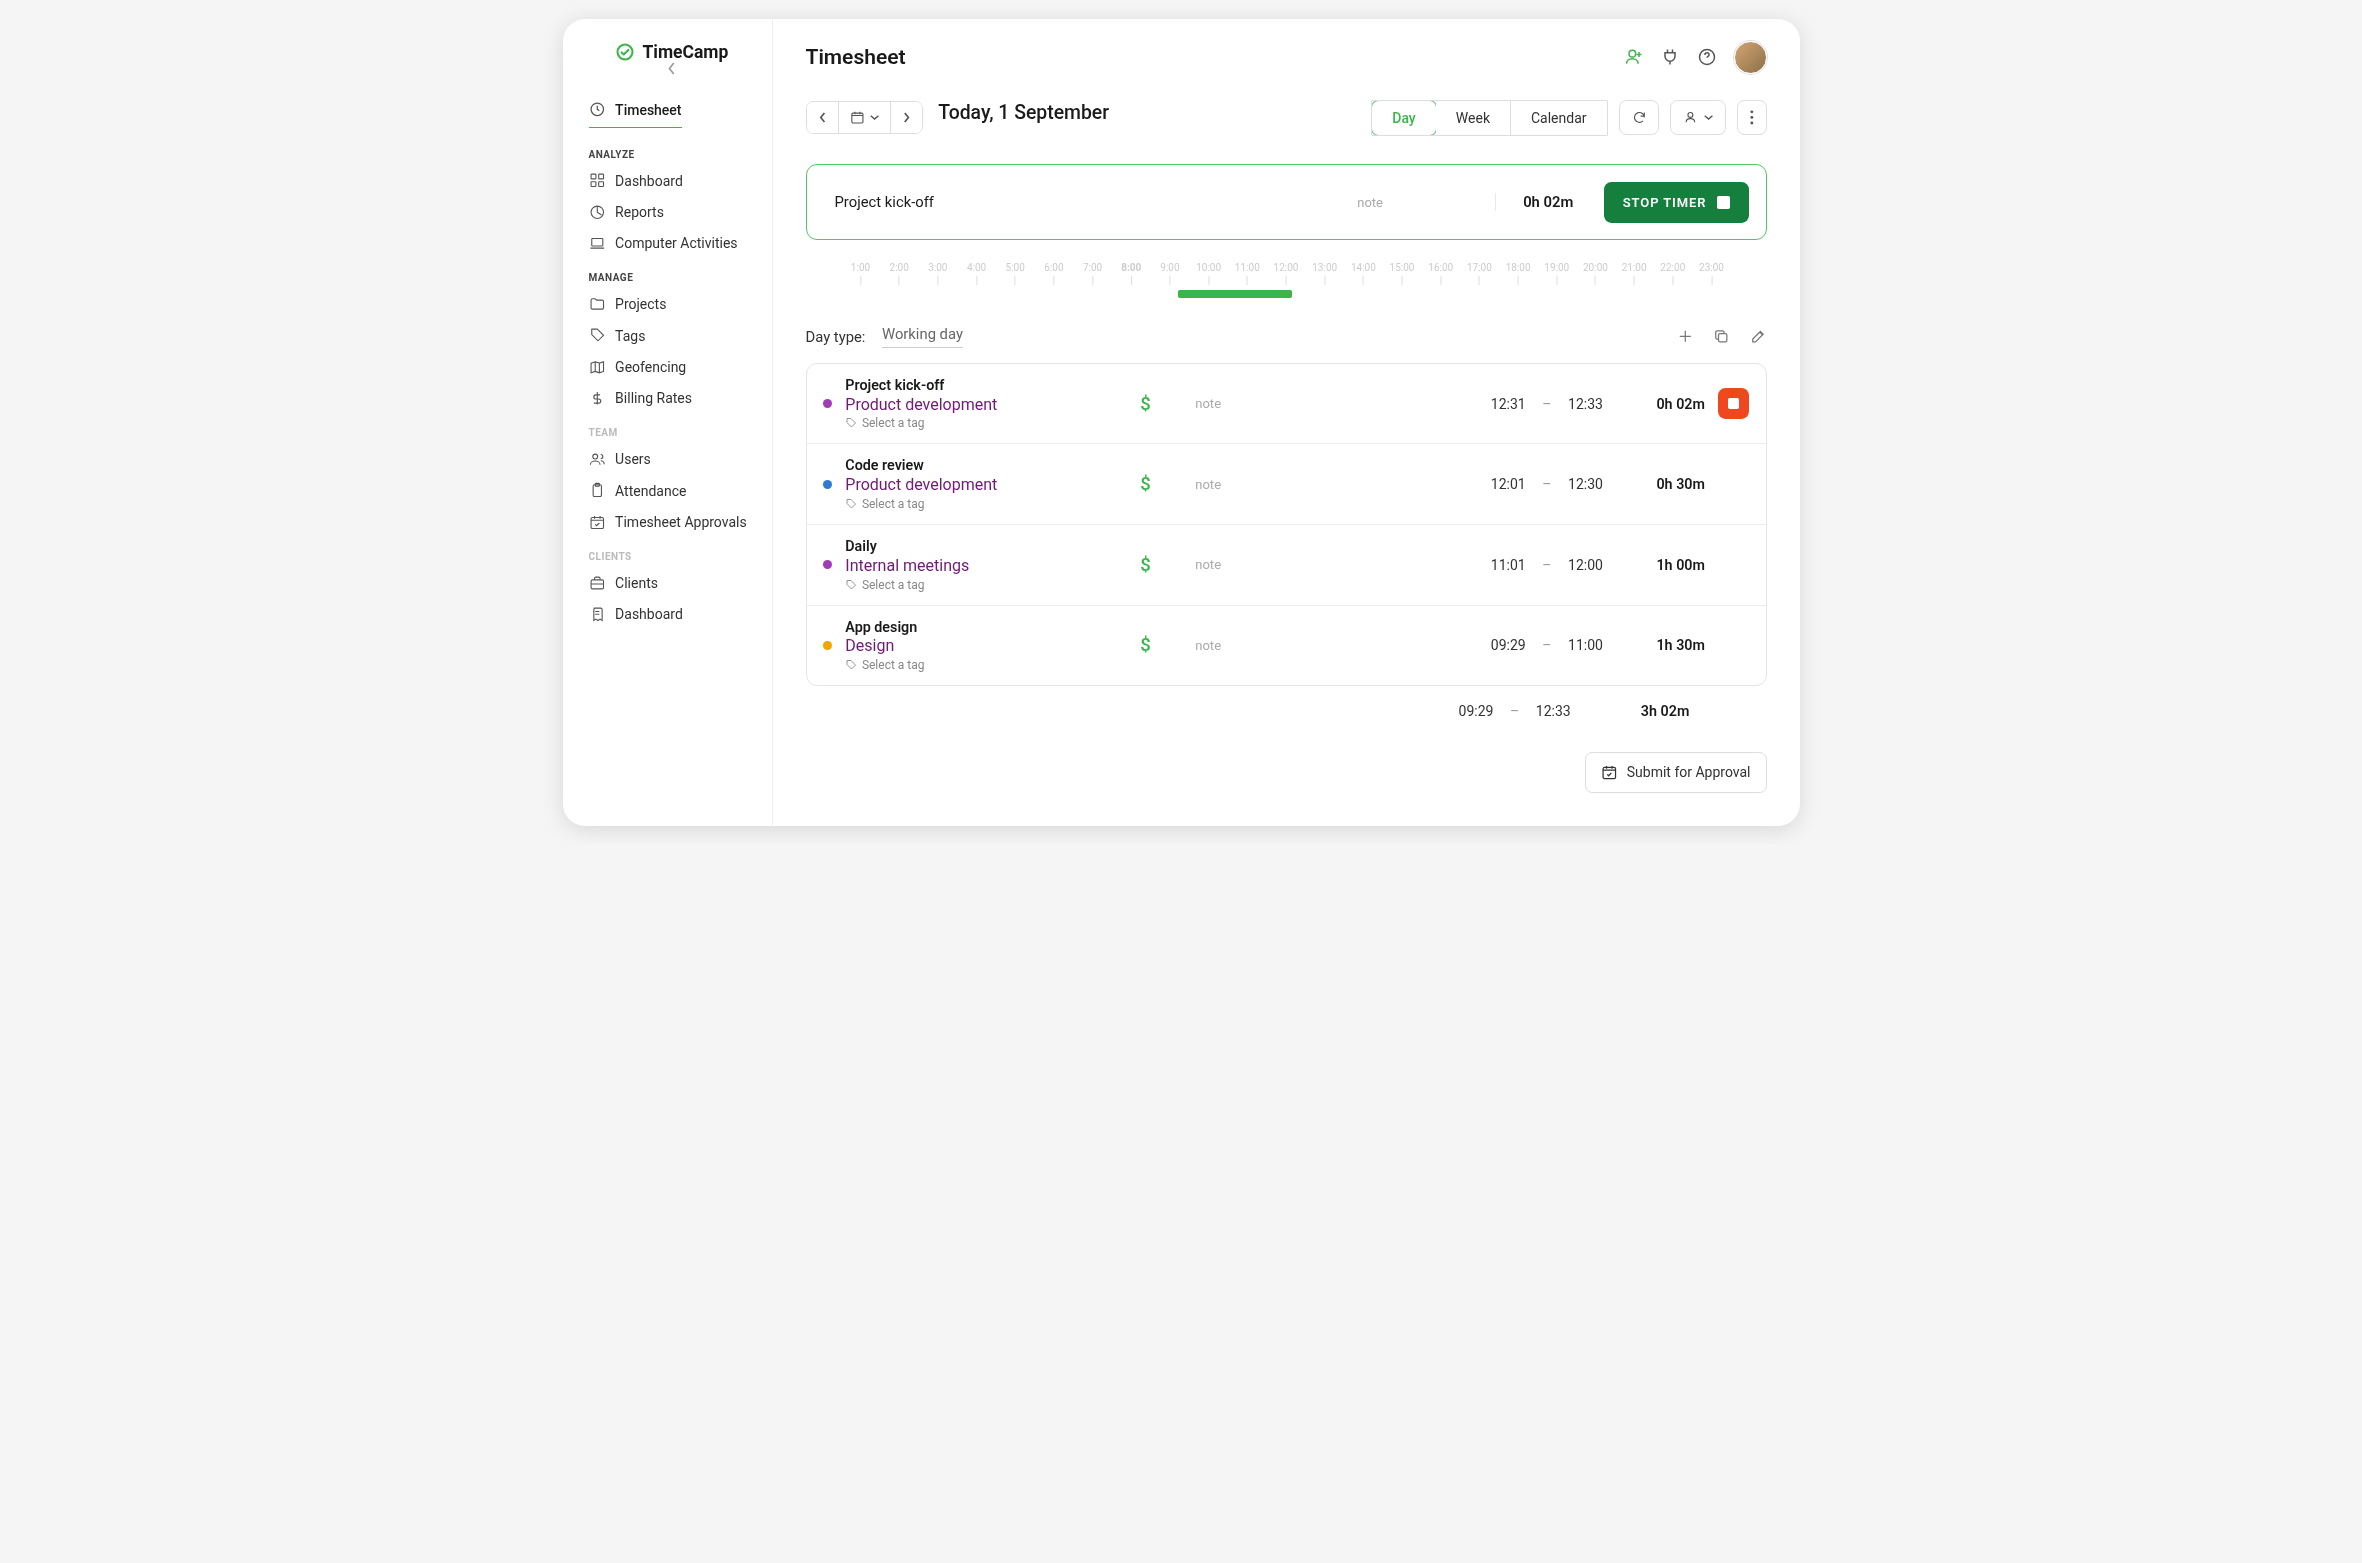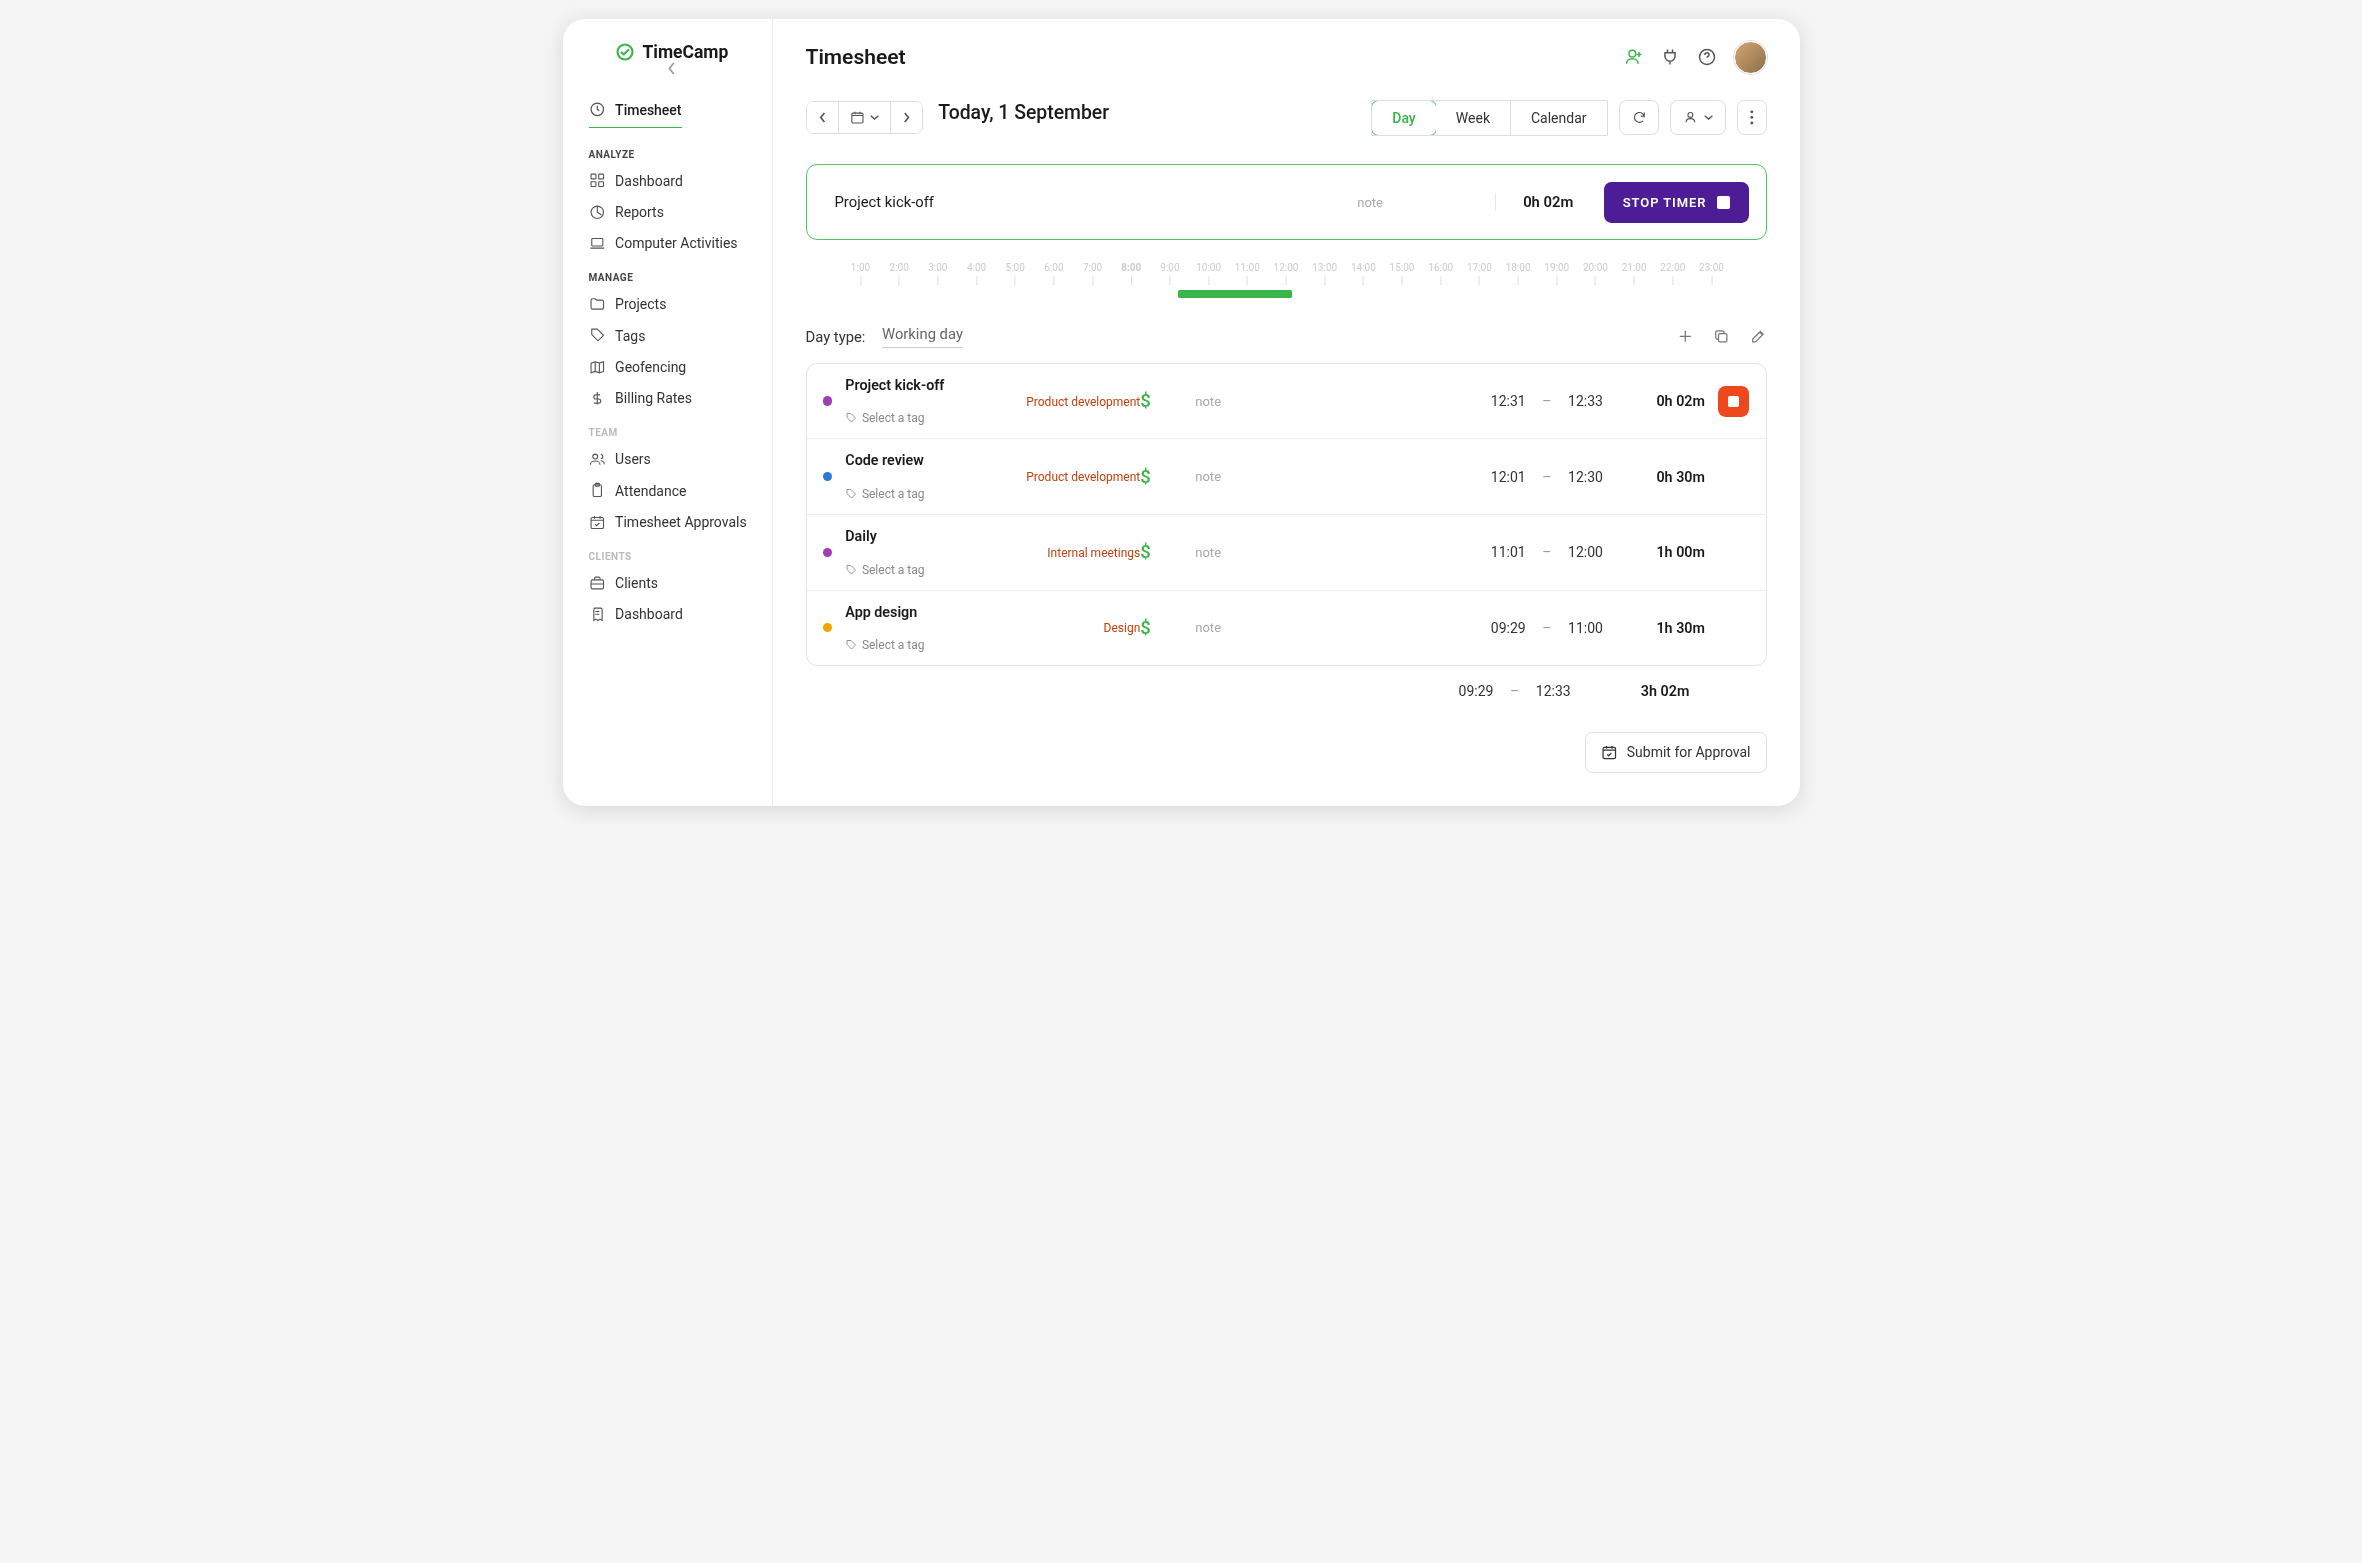--- a/index.html
+++ b/index.html
@@ -32,39 +32,39 @@
 .toolbar-right { display: flex; align-items: center; gap: 11px; }
 .view-toggle { display: flex; border: 0.9px solid #ddd; border-radius: 1px; overflow: hidden; }
 .view-btn { padding: 9.2px 20px; border-right: 0.9px solid #ddd; font-size: 14px; color: #333; cursor: pointer; background:#fff; }
 .view-btn:last-child { border-right: none; }
 .view-btn.active { color: #3ab54a; border: 0.9px solid #3ab54a; border-radius: 7.4px; margin: -0.9px; background: #fff; font-weight:500; }
 .sq-btn { border: 0.9px solid #ddd; border-radius: 7.4px; padding: 9.2px 12px; color: #555; cursor: pointer; display:flex; align-items:center; gap:5.5px; background:#fff; }
 .timer-panel { border: 1.8px solid #4fc764; border-radius: 11px; display: flex; align-items: center; padding: 16.6px 16.6px 16.6px 28px; margin-bottom: 11px; }
 .timer-task { flex: 1; font-size: 14.8px; color: #1a1a1a; }
 .timer-note { width: 138px; font-size: 13px; color: #aaa; }
 .timer-duration { width: 83px; font-size: 14.8px; font-weight: 600; color: #1a1a1a; text-align: center; border-left: 0.9px solid #e8e8e8; padding-left:22px; }
-.stop-btn { background: #4c1d95; color: #fff; border: none; border-radius: 7.4px; padding: 13px 18.5px; font-size: 13px; font-weight: 600; letter-spacing: 0.9px; cursor: pointer; display: flex; align-items: center; gap: 11px; margin-left: 26px; }
+.stop-btn { background: #15803d; color: #fff; border: none; border-radius: 7.4px; padding: 13px 18.5px; font-size: 13px; font-weight: 600; letter-spacing: 0.9px; cursor: pointer; display: flex; align-items: center; gap: 11px; margin-left: 26px; }
 .stop-square { width: 13px; height: 13px; background: #fff; border-radius: 1.8px; }
 .timeline { display: flex; position: relative; margin: 11px 0 22px 0; padding: 0 55px; }
 .timeline-inner { flex:1; position: relative; height: 41px; }
 .tick { position: absolute; top: 0; font-size: 10px; color: #ccc; transform: translateX(-50%); text-align:center; }
 .tick::after { content:''; display:block; width:0.9px; height:9.2px; background:#ddd; margin: 2.8px auto 0 auto; }
 .timeline-bar { position: absolute; top: 28px; height: 7.4px; background: #3ab54a; border-radius: 1.8px; }
 .daytype-row { display: flex; align-items: center; justify-content: space-between; margin-bottom: 14.8px; }
 .daytype-left { display: flex; align-items: center; gap: 16.6px; font-size: 14.8px; color: #333; }
 .daytype-value { color: #666; border-bottom: 0.9px solid #ccc; padding-bottom: 3.7px; cursor:pointer; }
 .daytype-actions { display: flex; gap: 20px; }
 .action-icon { width: 16.6px; height: 16.6px; color: #777; cursor: pointer; }
 .entries { border: 0.9px solid #e5e5e5; border-radius: 11px; overflow: hidden; }
 .entry { display: flex; align-items: center; padding: 13px 16.6px; border-bottom: 0.9px solid #eee; }
 .entry:last-child { border-bottom: none; }
 .entry-dot { width: 9.2px; height: 9.2px; border-radius: 50%; margin-right: 13px; flex-shrink:0; }
 .entry-info { width: 295px; }
 .entry-title { font-size: 14.3px; font-weight: 600; color: #1a1a1a; margin-bottom: 1.8px; }
-.entry-project { font-size: 12px; color: #c2410c; margin-bottom: 2.8px; text-align: right; }
+.entry-project { font-size: 16px; color: #701a75; margin-bottom: 2.8px; }
 .entry-tag { font-size: 12px; color: #888; display: flex; align-items: center; gap: 4.6px; cursor:pointer; }
 .entry-billable { width: 55px; color: #3ab54a; font-size: 18.5px; font-weight:500; cursor:pointer; }
 .entry-note { flex:1; font-size: 13px; color: #aaa; }
 .entry-times { display:flex; align-items:center; gap: 16.6px; font-size: 14px; color: #333; width: 138px; justify-content: flex-end; }
 .entry-dash { color: #999; }
 .entry-duration { width: 102px; text-align: right; font-size: 14.3px; font-weight: 600; color: #1a1a1a; }
 .entry-stop { width: 31px; height: 31px; background: #f0481e; border-radius: 7.4px; display: flex; align-items: center; justify-content: center; margin-left: 13px; cursor: pointer; }
 .entry-stop .sq { width: 11px; height: 11px; background: #fff; border-radius: 1.8px; }
 .entry-play-placeholder { width: 44px; }
 .totals-row { display: flex; align-items: center; justify-content: flex-end; padding: 16.6px 16.6px 7.4px 16.6px; gap: 16.6px; font-size: 14px; color: #333; }

